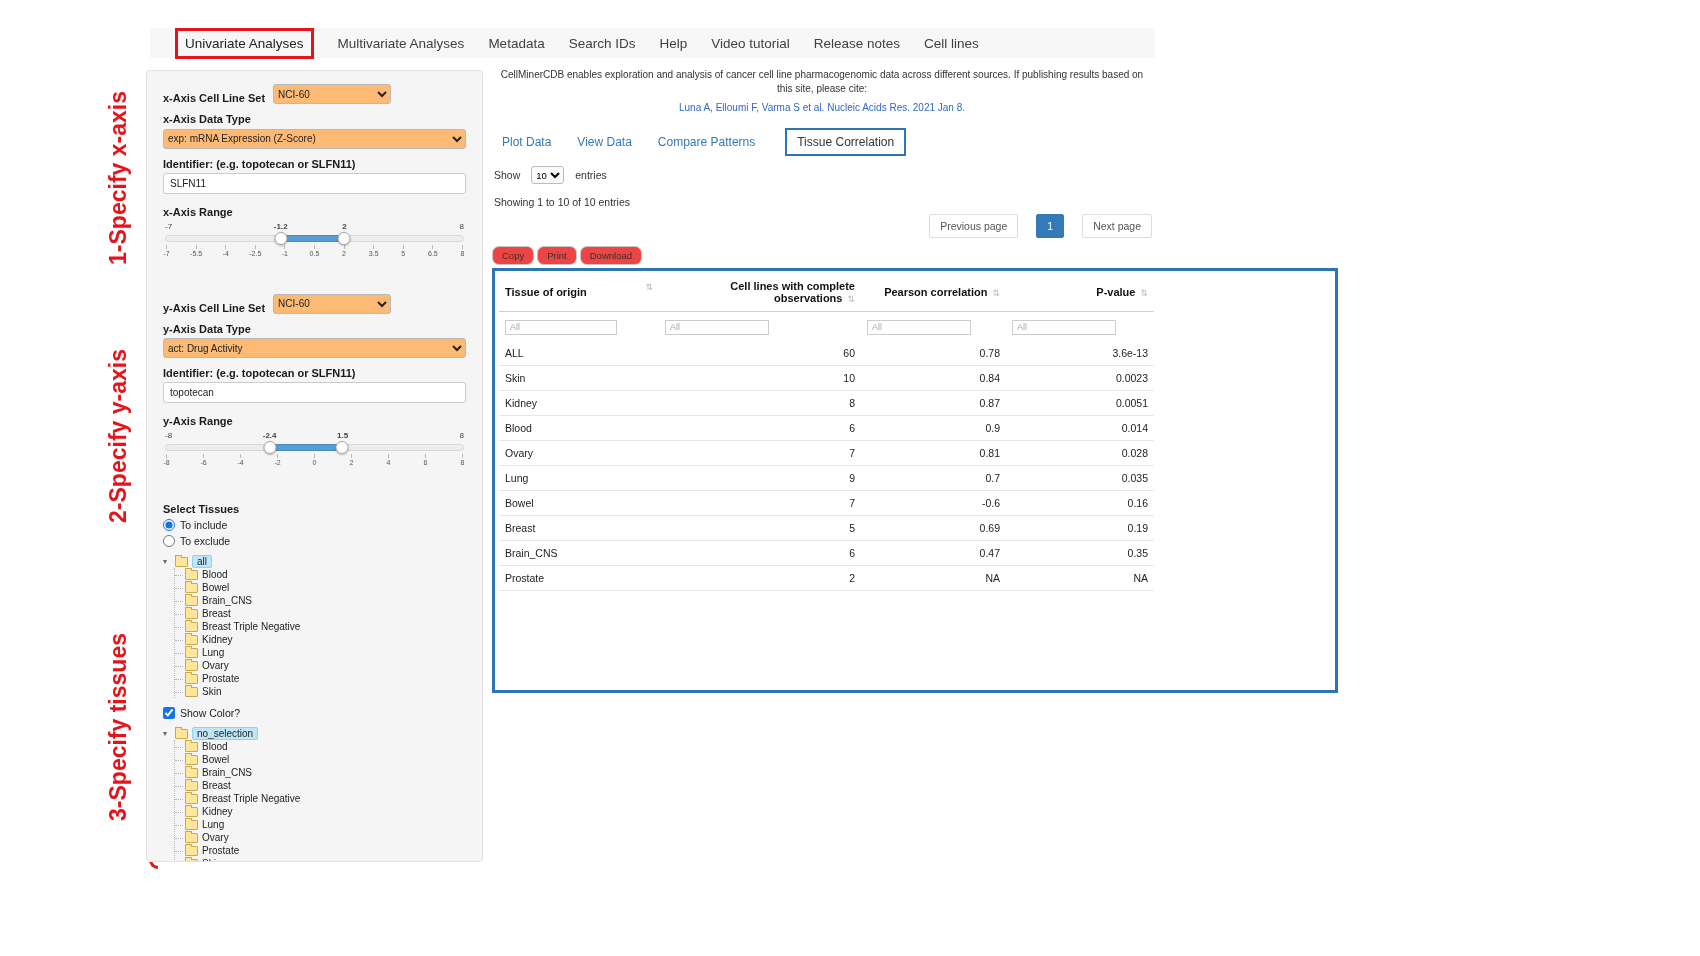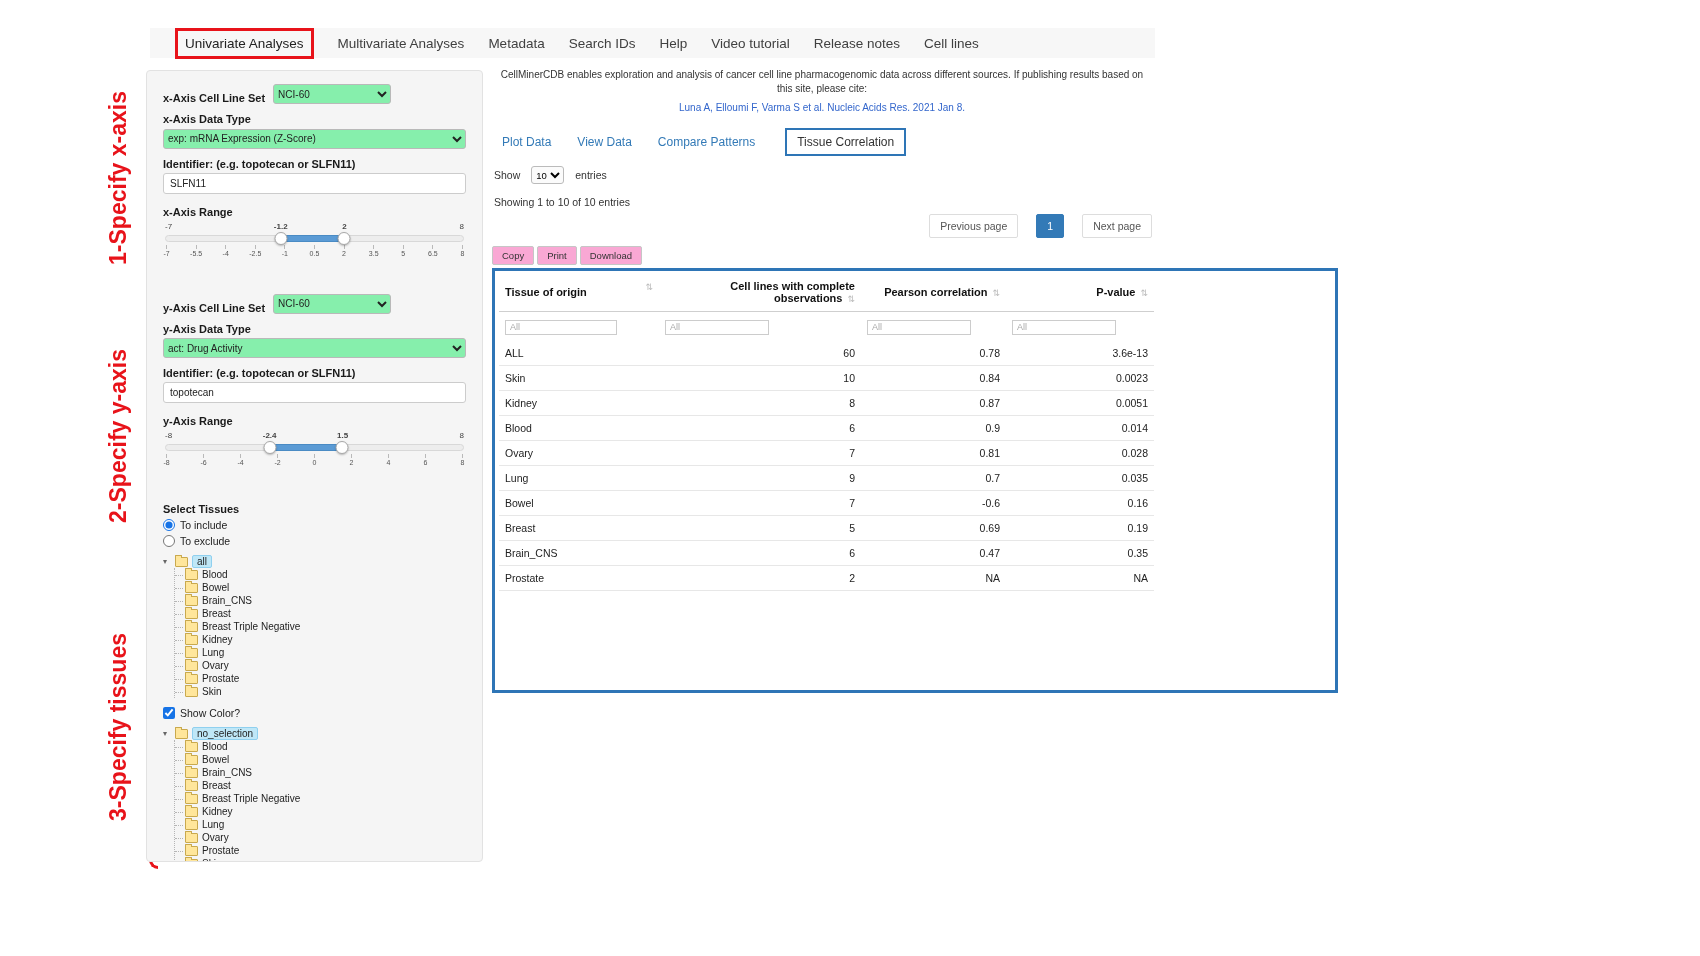--- a/index.html
+++ b/index.html
@@ -22,21 +22,21 @@
   .bracket3 { left: 149px; top: 517px; height: 352px; }
 
   
   .sidebar { position: absolute; left: 146px; top: 70px; width: 337px; height: 792px;
              background: #f5f5f5; border: 1px solid #e2e2e2; border-radius: 4px;
              padding: 13px 16px; overflow: hidden; }
   .lbl { font-size: 11px; font-weight: bold; color: #1a1a1a; }
   .blk { display: block; margin-top: 9px; margin-bottom: 3px; }
   .inline-row { display: flex; align-items: flex-end; gap: 8px; }
   select.sel { font-size: 10px; height: 20px; border: 1px solid #b9b9b9; border-radius: 3px;
-               background: #86efac; font-family: inherit; color: #222; }
+               background: #fdba74; font-family: inherit; color: #222; }
   .sel.small { width: 118px; }
   .sel.full { width: 100%; }
   .txt { width: 100%; height: 21px; border: 1px solid #ccc; border-radius: 3px; font-size: 10px;
          padding: 2px 6px; font-family: inherit; color: #222; background: #fff; }
   .mt12 { margin-top: 12px; }
   .sect-gap { margin-top: 22px; }
 
   
   .slider { position: relative; margin: 4px 2px 0; height: 50px; }
   .sl-top { position: relative; height: 11px; font-size: 8px; color: #444; }
@@ -88,22 +88,22 @@
   .show-row { margin: 10px 0 0 2px; font-size: 10.5px; color: #333; display: flex;
               align-items: center; gap: 11px; }
   select.entries { font-size: 9.5px; height: 18px; border: 1px solid #bbb; border-radius: 3px;
               background: #fbfbfb; font-family: inherit; }
   .showing { margin: 12px 0 0 2px; font-size: 10.5px; color: #333; }
   .pagination { width: 660px; display: flex; justify-content: flex-end; margin-top: 6px; gap: 18px; }
   .page-btn { font-size: 10.5px; color: #555; border: 1px solid #ddd; background: #fff;
               padding: 5px 10px; cursor: pointer; border-radius: 2px; }
   .page-btn.current { background: #337ab7; border-color: #337ab7; color: #fff; }
   .export-row { margin-top: 8px; display: flex; gap: 3px; }
-  .exp-btn { font-size: 9.5px; color: #333; background: #f9a8d4; border: 1px solid #c6c6c6;
-             border-radius: 2px; padding: 3px 9px; cursor: pointer; font-family: inherit; }
+  .exp-btn { font-size: 9.5px; color: #333; background: #ef4444; border: 1px solid #c6c6c6;
+             border-radius: 7px; padding: 3px 9px; cursor: pointer; font-family: inherit; }
 
   
   .table-box { margin-top: 3px; width: 846px; height: 425px; border: 3px solid #2e75b6;
                padding: 2px 0 0 4px; background: #fff; }
   .data-table { width: 655px; border-collapse: collapse; }
   .data-table th { font-size: 11px; font-weight: bold; color: #111; padding: 7px 6px;
                    border-bottom: 1px solid #cfcfcf; cursor: pointer; }
   th.c1 { text-align: left; width: 160px; position: relative; }
   th.c2 { text-align: right; width: 202px; }
   th.c3 { text-align: right; width: 145px; }

